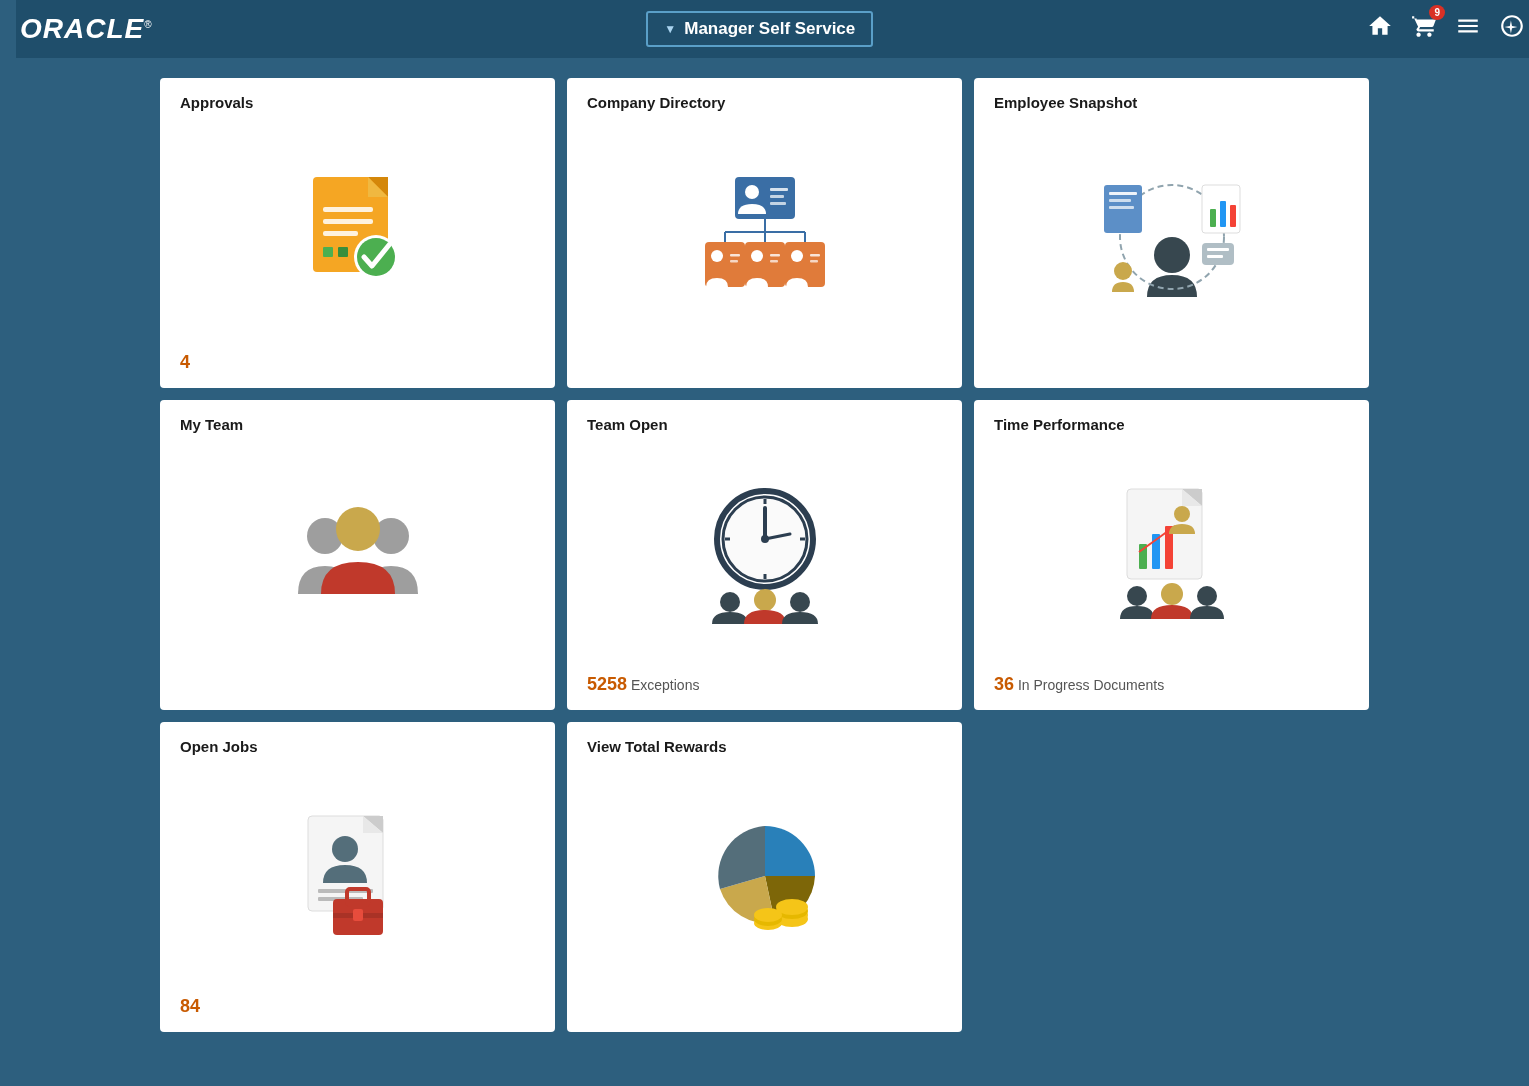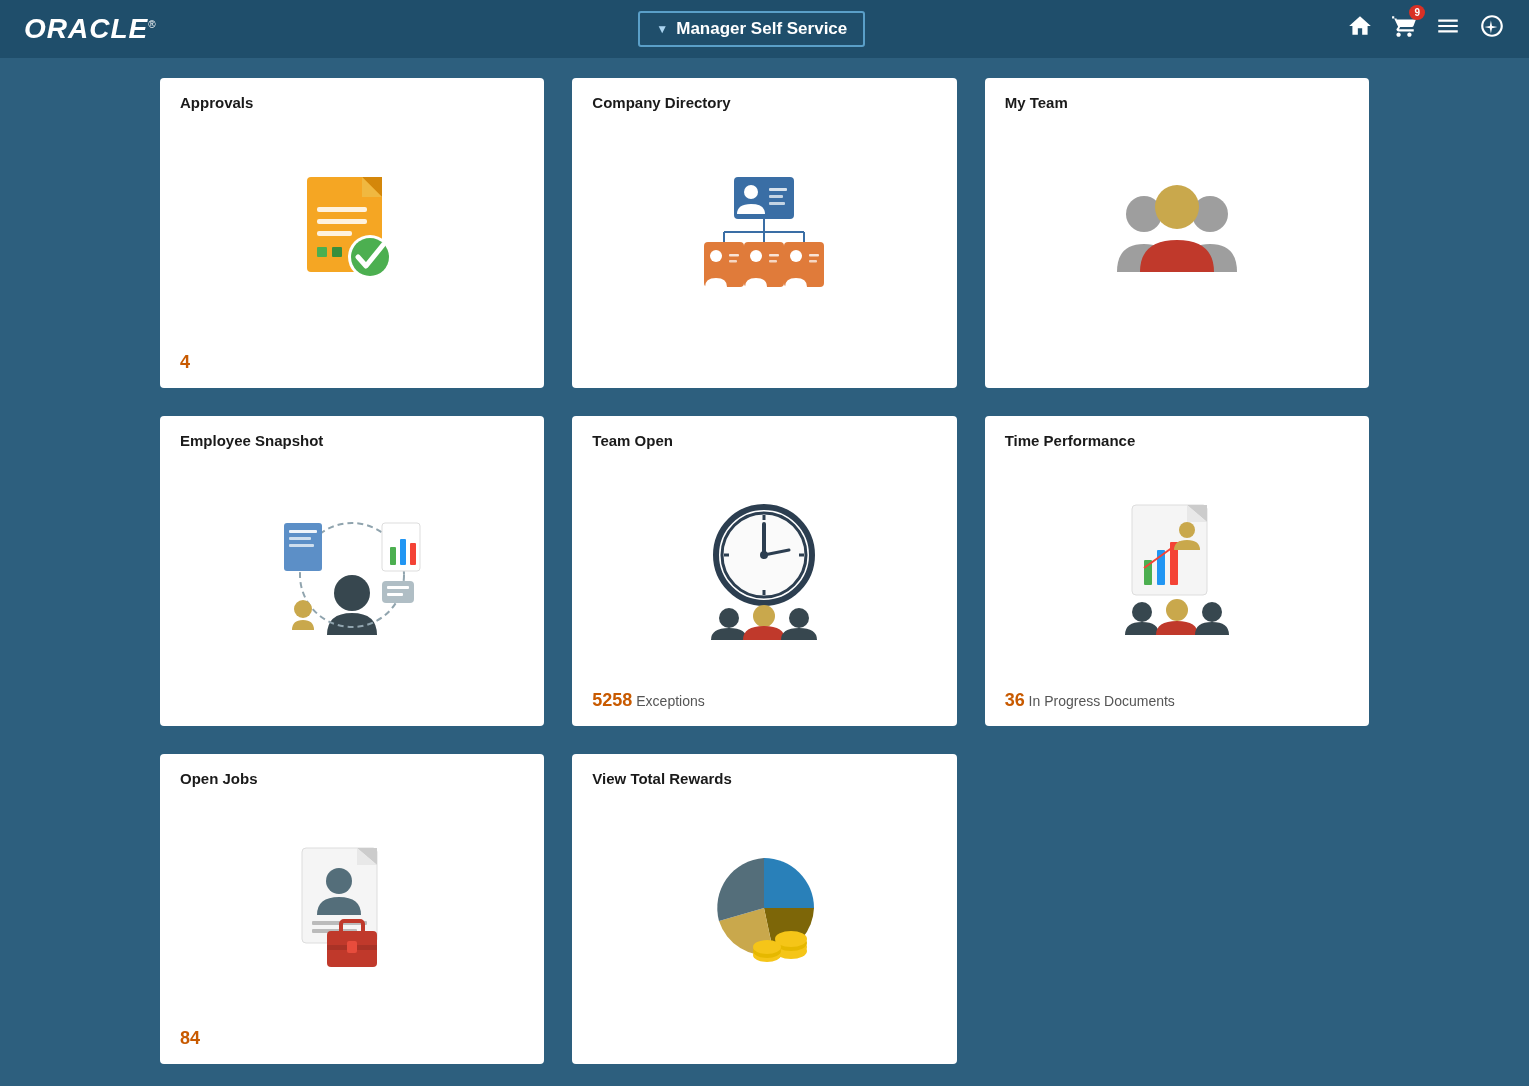--- a/index.html
+++ b/index.html
@@ -10,21 +10,22 @@
       width: 1529px;
     }
 
     
     .header {
       background-color: #1f4e6b;
       height: 58px;
       display: flex;
       align-items: center;
       justify-content: space-between;
-      padding: 0 24px;
+      padding: 0 4px;
+      margin-left: 16px;
     }
     .header-left {
       display: flex;
       align-items: center;
     }
     .oracle-logo {
       color: white;
       font-size: 28px;
       font-weight: bold;
       letter-spacing: 1px;
@@ -81,21 +82,21 @@
     }
 
     
     .main-content {
       padding: 20px 160px;
     }
 
     .tiles-grid {
       display: grid;
       grid-template-columns: repeat(3, 1fr);
-      gap: 28px;
+      gap: 12px;
     }
 
     .tile {
       background-color: white;
       border-radius: 4px;
       padding: 16px 20px 14px 20px;
       min-height: 310px;
       display: flex;
       flex-direction: column;
       cursor: pointer;
@@ -254,38 +255,20 @@
           <circle cx="97" cy="84" r="6" fill="white"></circle>
           <path d="M86 115 Q86 106 97 106 Q108 106 108 115" fill="white"></path>
           <rect x="110" y="82" width="10" height="2.5" rx="1" fill="white" opacity="0.8"></rect>
           <rect x="110" y="88" width="8" height="2.5" rx="1" fill="white" opacity="0.7"></rect>
         </svg>
       </div>
       <div class="tile-footer"></div>
     </div>
 
     <div class="tile">
-      <div class="tile-title">My Team</div>
-      <div class="tile-icon-area">
-        <svg class="myteam-icon" viewBox="0 0 130 120">
-
-          <circle cx="32" cy="42" r="18" fill="#9e9e9e"></circle>
-          <path d="M5 100 Q5 72 32 72 Q59 72 59 100" fill="#9e9e9e"></path>
-
-          <circle cx="98" cy="42" r="18" fill="#9e9e9e"></circle>
-          <path d="M71 100 Q71 72 98 72 Q125 72 125 100" fill="#9e9e9e"></path>
-
-          <circle cx="65" cy="35" r="22" fill="#c9a84c"></circle>
-          <path d="M28 100 Q28 68 65 68 Q102 68 102 100" fill="#c0392b"></path>
-        </svg>
-      </div>
-      <div class="tile-footer"></div>
-    </div>
-
-    <div class="tile">
       <div class="tile-title">Employee Snapshot</div>
       <div class="tile-icon-area">
         <svg class="emp-snap-icon" viewBox="0 0 140 130">
 
           <circle cx="70" cy="88" r="18" fill="#37474f"></circle>
           <path d="M45 130 Q45 108 70 108 Q95 108 95 130" fill="#37474f"></path>
 
           <circle cx="70" cy="70" r="52" fill="none" stroke="#90a4ae" stroke-width="2" stroke-dasharray="6,4"></circle>
 
           <rect x="2" y="18" width="38" height="48" rx="3" fill="#5c8fc7"></rect>
@@ -297,20 +280,38 @@
           <rect x="108" y="42" width="6" height="18" rx="1" fill="#4caf50"></rect>
           <rect x="118" y="34" width="6" height="26" rx="1" fill="#2196f3"></rect>
           <rect x="128" y="38" width="6" height="22" rx="1" fill="#f44336"></rect>
 
           <circle cx="21" cy="104" r="9" fill="#c9a84c"></circle>
           <path d="M10 125 Q10 115 21 115 Q32 115 32 125" fill="#c9a84c"></path>
 
           <rect x="100" y="76" width="32" height="22" rx="4" fill="#b0bec5"></rect>
           <rect x="105" y="81" width="22" height="3" rx="1" fill="white"></rect>
           <rect x="105" y="88" width="16" height="3" rx="1" fill="white"></rect>
+        </svg>
+      </div>
+      <div class="tile-footer"></div>
+    </div>
+
+    <div class="tile">
+      <div class="tile-title">My Team</div>
+      <div class="tile-icon-area">
+        <svg class="myteam-icon" viewBox="0 0 130 120">
+
+          <circle cx="32" cy="42" r="18" fill="#9e9e9e"></circle>
+          <path d="M5 100 Q5 72 32 72 Q59 72 59 100" fill="#9e9e9e"></path>
+
+          <circle cx="98" cy="42" r="18" fill="#9e9e9e"></circle>
+          <path d="M71 100 Q71 72 98 72 Q125 72 125 100" fill="#9e9e9e"></path>
+
+          <circle cx="65" cy="35" r="22" fill="#c9a84c"></circle>
+          <path d="M28 100 Q28 68 65 68 Q102 68 102 100" fill="#c0392b"></path>
         </svg>
       </div>
       <div class="tile-footer"></div>
     </div>
 
     <div class="tile">
       <div class="tile-title">Team Open</div>
       <div class="tile-icon-area">
         <svg class="team-time-icon" viewBox="0 0 130 140">
 

